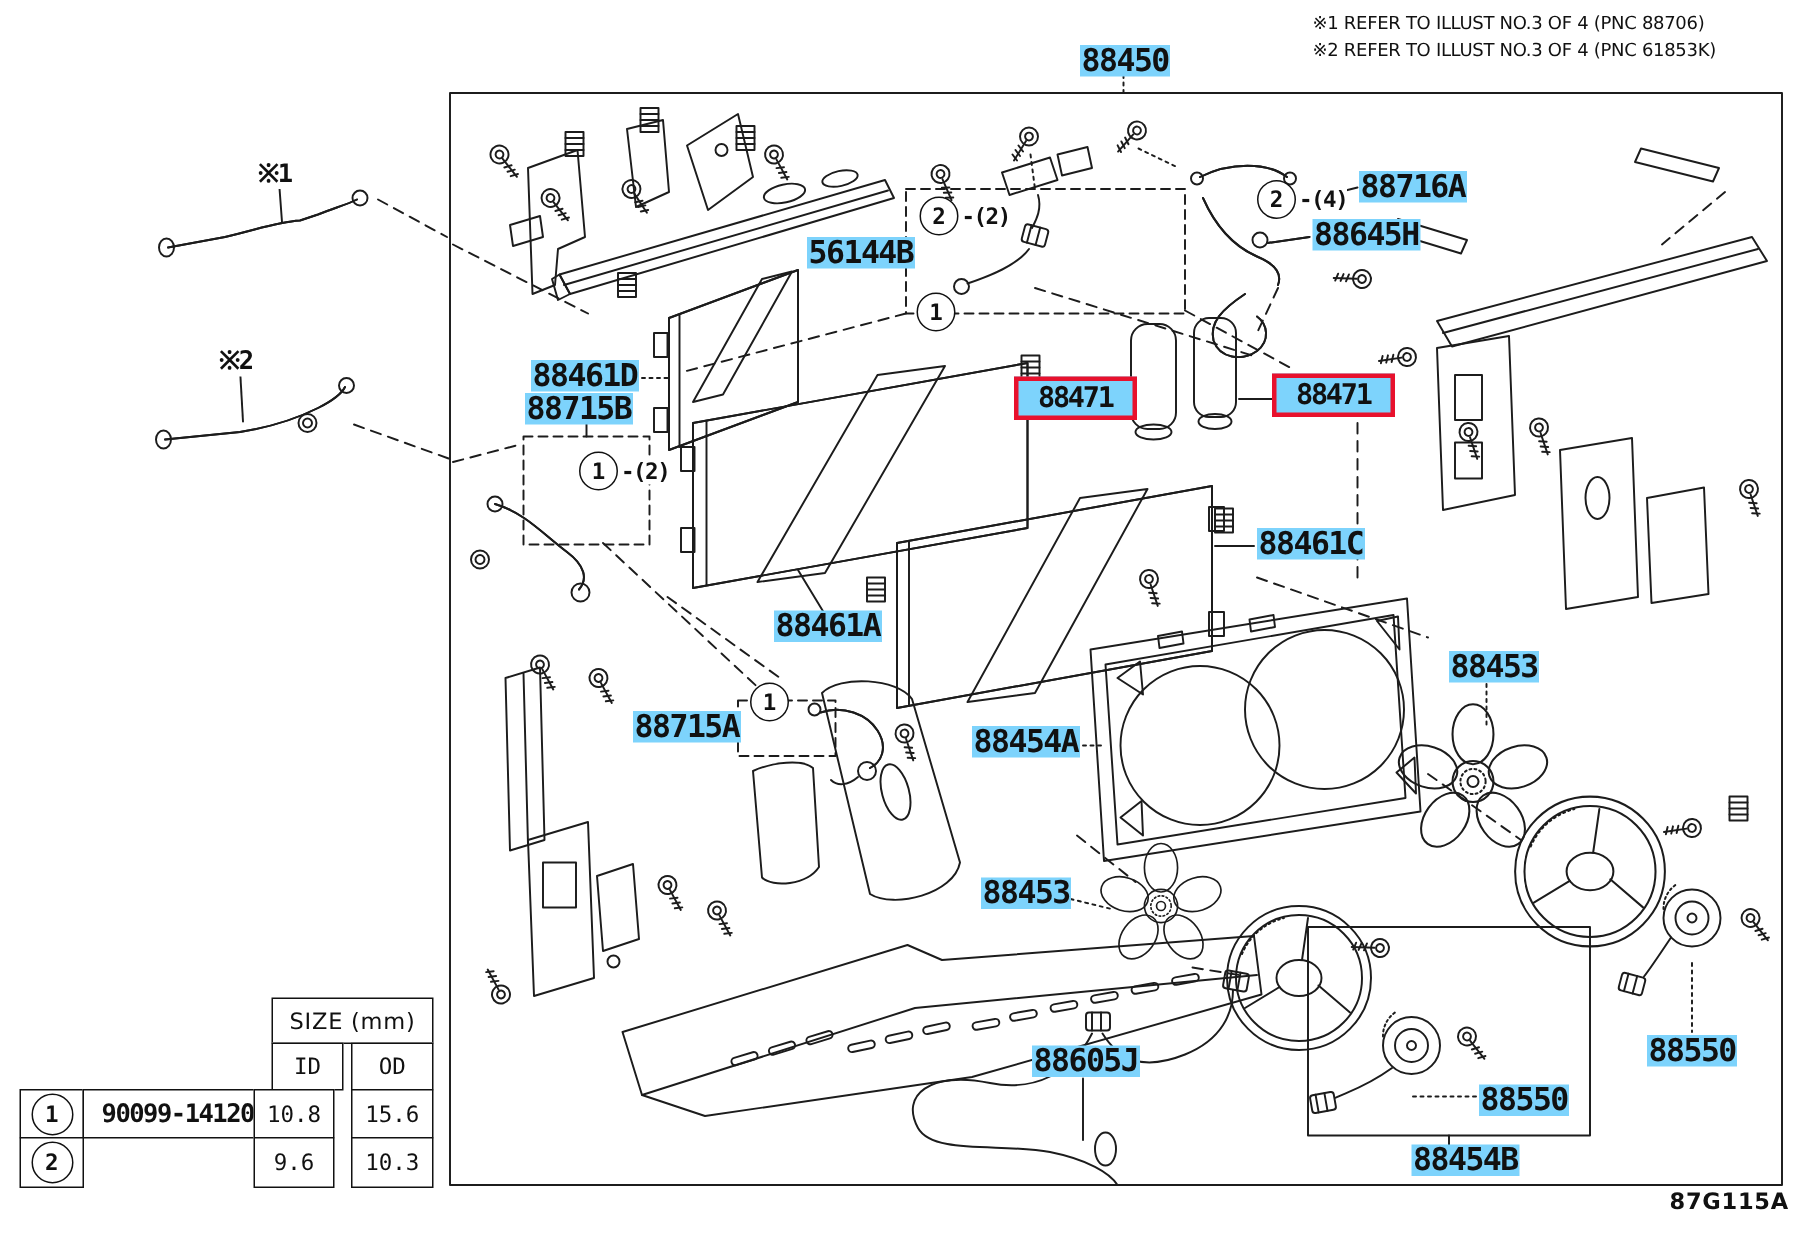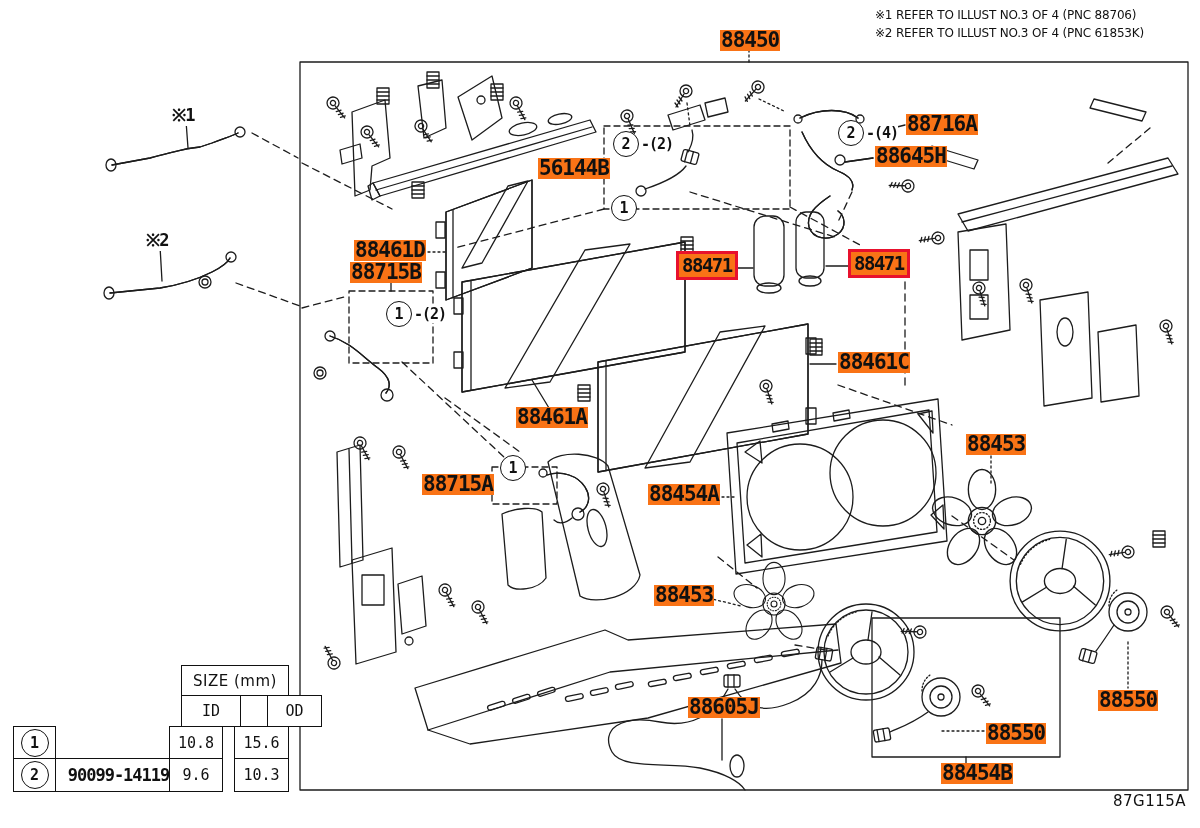--- a/index.html
+++ b/index.html
@@ -1,39 +1,39 @@
 <!DOCTYPE html>
 <html><head>
 <meta charset="utf-8">
 <style>
   html,body{margin:0;padding:0;background:#fff;}
   #stage{position:relative;width:1200px;height:828px;background:#fff;overflow:hidden;
          font-family:"DejaVu Sans Mono", "Liberation Mono", monospace;color:#111;}
   #art{position:absolute;left:0;top:0;}
   #art *{stroke:#1c1c1c;stroke-width:1.3;fill:none;stroke-linecap:round;stroke-linejoin:round;}
   .pn{position:absolute;font-weight:bold;font-size:21px;letter-spacing:-1px;line-height:1;
-      background:#f97316;padding:0 1px;white-space:nowrap;}
-  .hl{border:3px solid #e8112d;padding:2px 3px;font-size:19px;letter-spacing:-1.5px;}
+      background:#7dd3fc;padding:0 1px;white-space:nowrap;}
+  .hl{border:3px solid #e8112d;padding:2px 13px;font-size:19px;letter-spacing:-1.5px;}
   .note{position:absolute;font-family:"DejaVu Sans", "Liberation Sans", sans-serif;
         font-size:12px;font-weight:500;white-space:nowrap;letter-spacing:-0.2px;}
   .mark{position:absolute;font-weight:bold;font-size:17px;letter-spacing:-1px;background:#fff;}
   .co{position:absolute;width:24px;height:24px;border:1.6px solid #111;border-radius:50%;
       background:#fff;font-weight:bold;font-size:15px;display:flex;align-items:center;
       justify-content:center;line-height:1;}
   .qty{position:absolute;font-weight:bold;font-size:15px;letter-spacing:-1px;background:#fff;}
   .figcode{position:absolute;font-family:"DejaVu Sans", sans-serif;font-size:15px;
-           font-weight:400;letter-spacing:0.5px;}
+           font-weight:700;letter-spacing:0.5px;}
   
   #sizetable{position:absolute;left:13px;top:665px;width:276px;height:127px;}
   .tc{position:absolute;border:1.5px solid #111;background:#fff;display:flex;
       align-items:center;justify-content:center;box-sizing:border-box;}
   .t-title{left:168px;top:0;width:108px;height:31px;font-size:15px;font-weight:400;
            font-family:"DejaVu Sans", sans-serif;letter-spacing:0.5px;}
-  .t-id{left:168px;top:30px;width:60px;height:32px;font-size:15px;font-weight:500;}
-  .t-od{left:221px;top:30px;width:55px;height:32px;font-size:15px;font-weight:500;margin-left:33px;}
+  .t-id{left:168px;top:30px;width:48px;height:32px;font-size:15px;font-weight:500;}
+  .t-od{left:221px;top:30px;width:55px;height:32px;font-size:15px;font-weight:500;}
   .r1{top:61px;height:33px;} .r2{top:93px;height:34px;}
   .c-mark{left:0;width:43px;} .c-part{left:42px;width:127px;font-weight:bold;font-size:17px;letter-spacing:-1px;}
   .c-id{left:156px;width:54px;font-size:15px;} .c-od{left:221px;width:55px;font-size:15px;}
   .tco{width:26px;height:26px;border:1.5px solid #111;border-radius:50%;display:flex;
        align-items:center;justify-content:center;font-size:15px;font-weight:bold;background:#fff;}
 </style>
 </head>
 <body>
 
 <div id="stage">
@@ -386,23 +386,23 @@
   <div class="co" style="left:500px;top:455px">1</div>
 
   <div id="sizetable">
     <div class="tc t-title">SIZE (mm)</div>
     <div class="tc t-id">ID</div>
     <div class="tc t-od">OD</div>
 
     <div class="tc r1 c-mark">
       <span class="tco">1</span>
       </div>
+    <div class="tc r1 c-part">90099-14120</div>
     <div class="tc r1 c-id">10.8</div>
     <div class="tc r1 c-od">15.6</div>
 
     <div class="tc r2 c-mark">
       <span class="tco">2</span>
       </div>
-    <div class="tc r2 c-part">90099-14119</div>
     <div class="tc r2 c-id">9.6</div>
     <div class="tc r2 c-od">10.3</div>
   </div>
 </div>
 
 </body></html>

